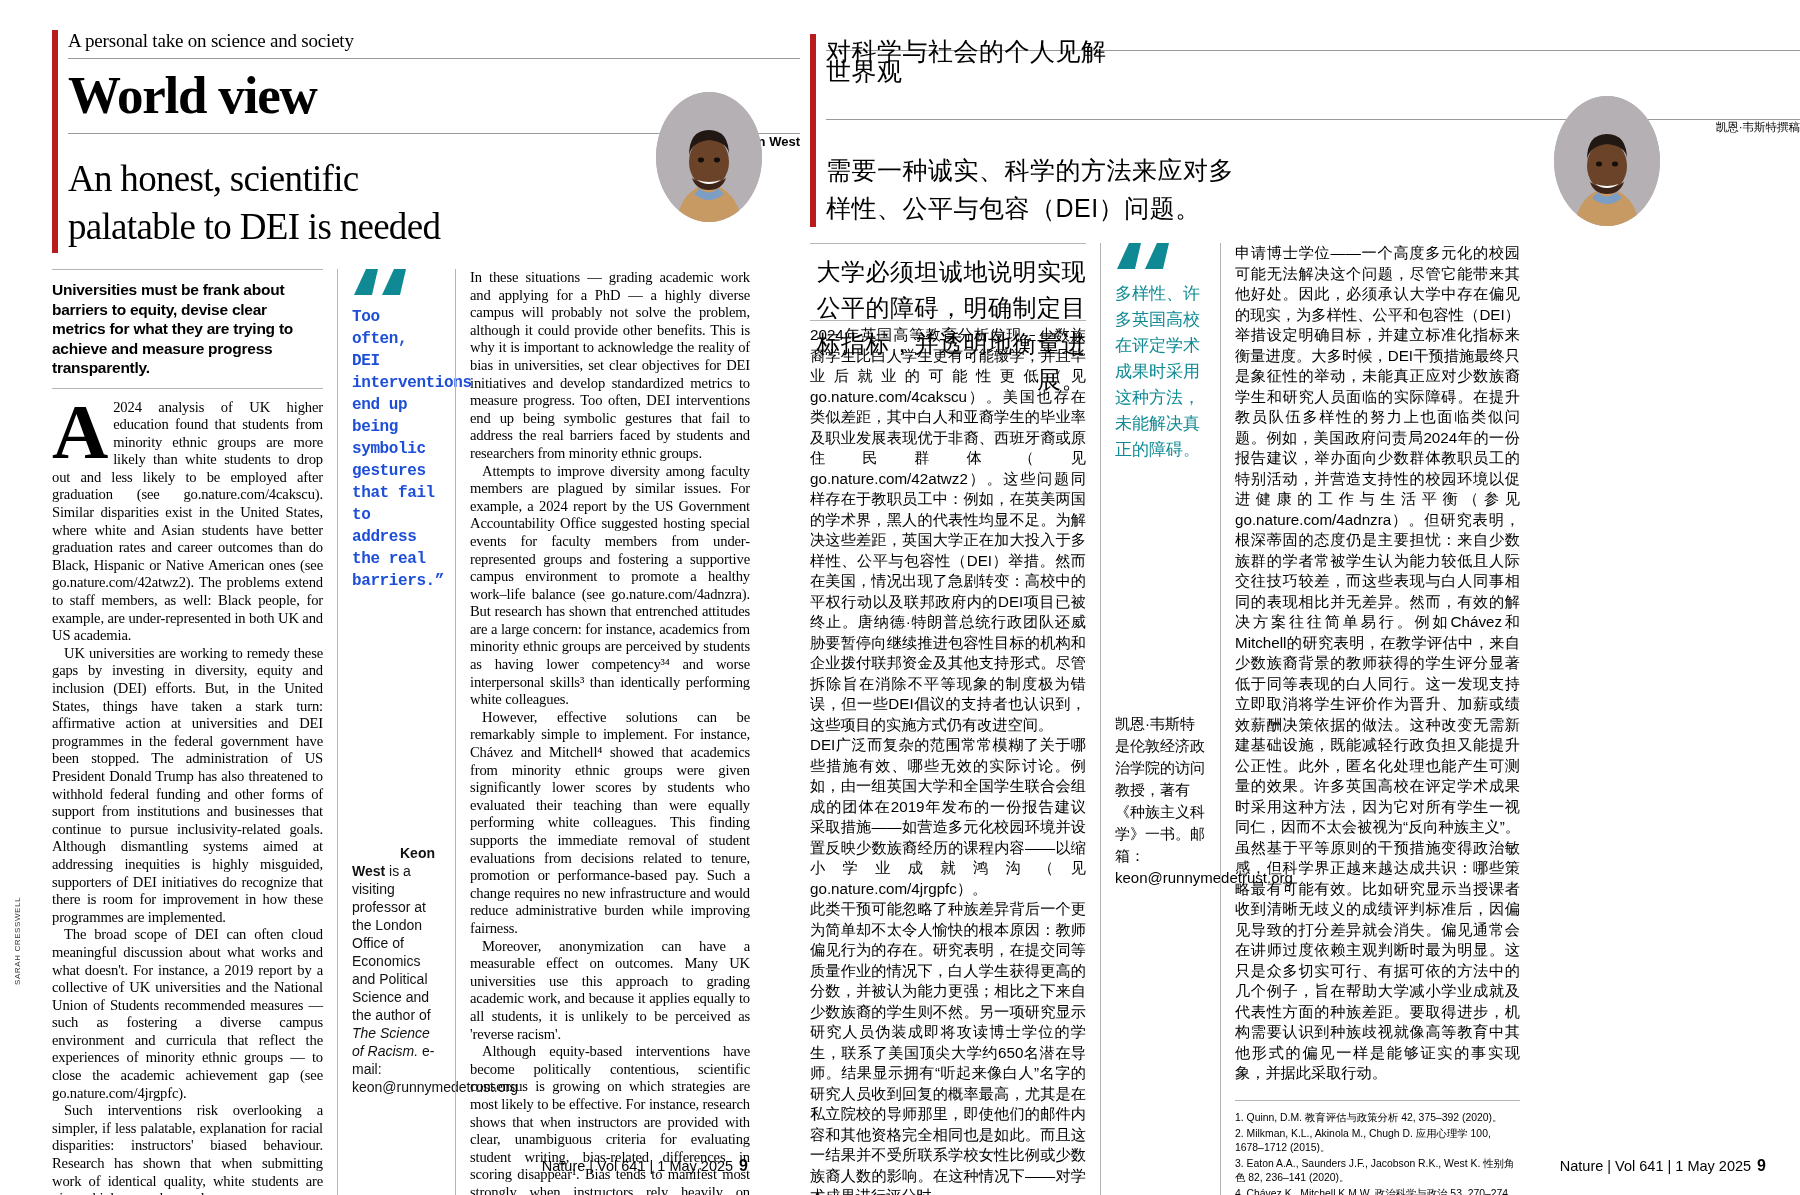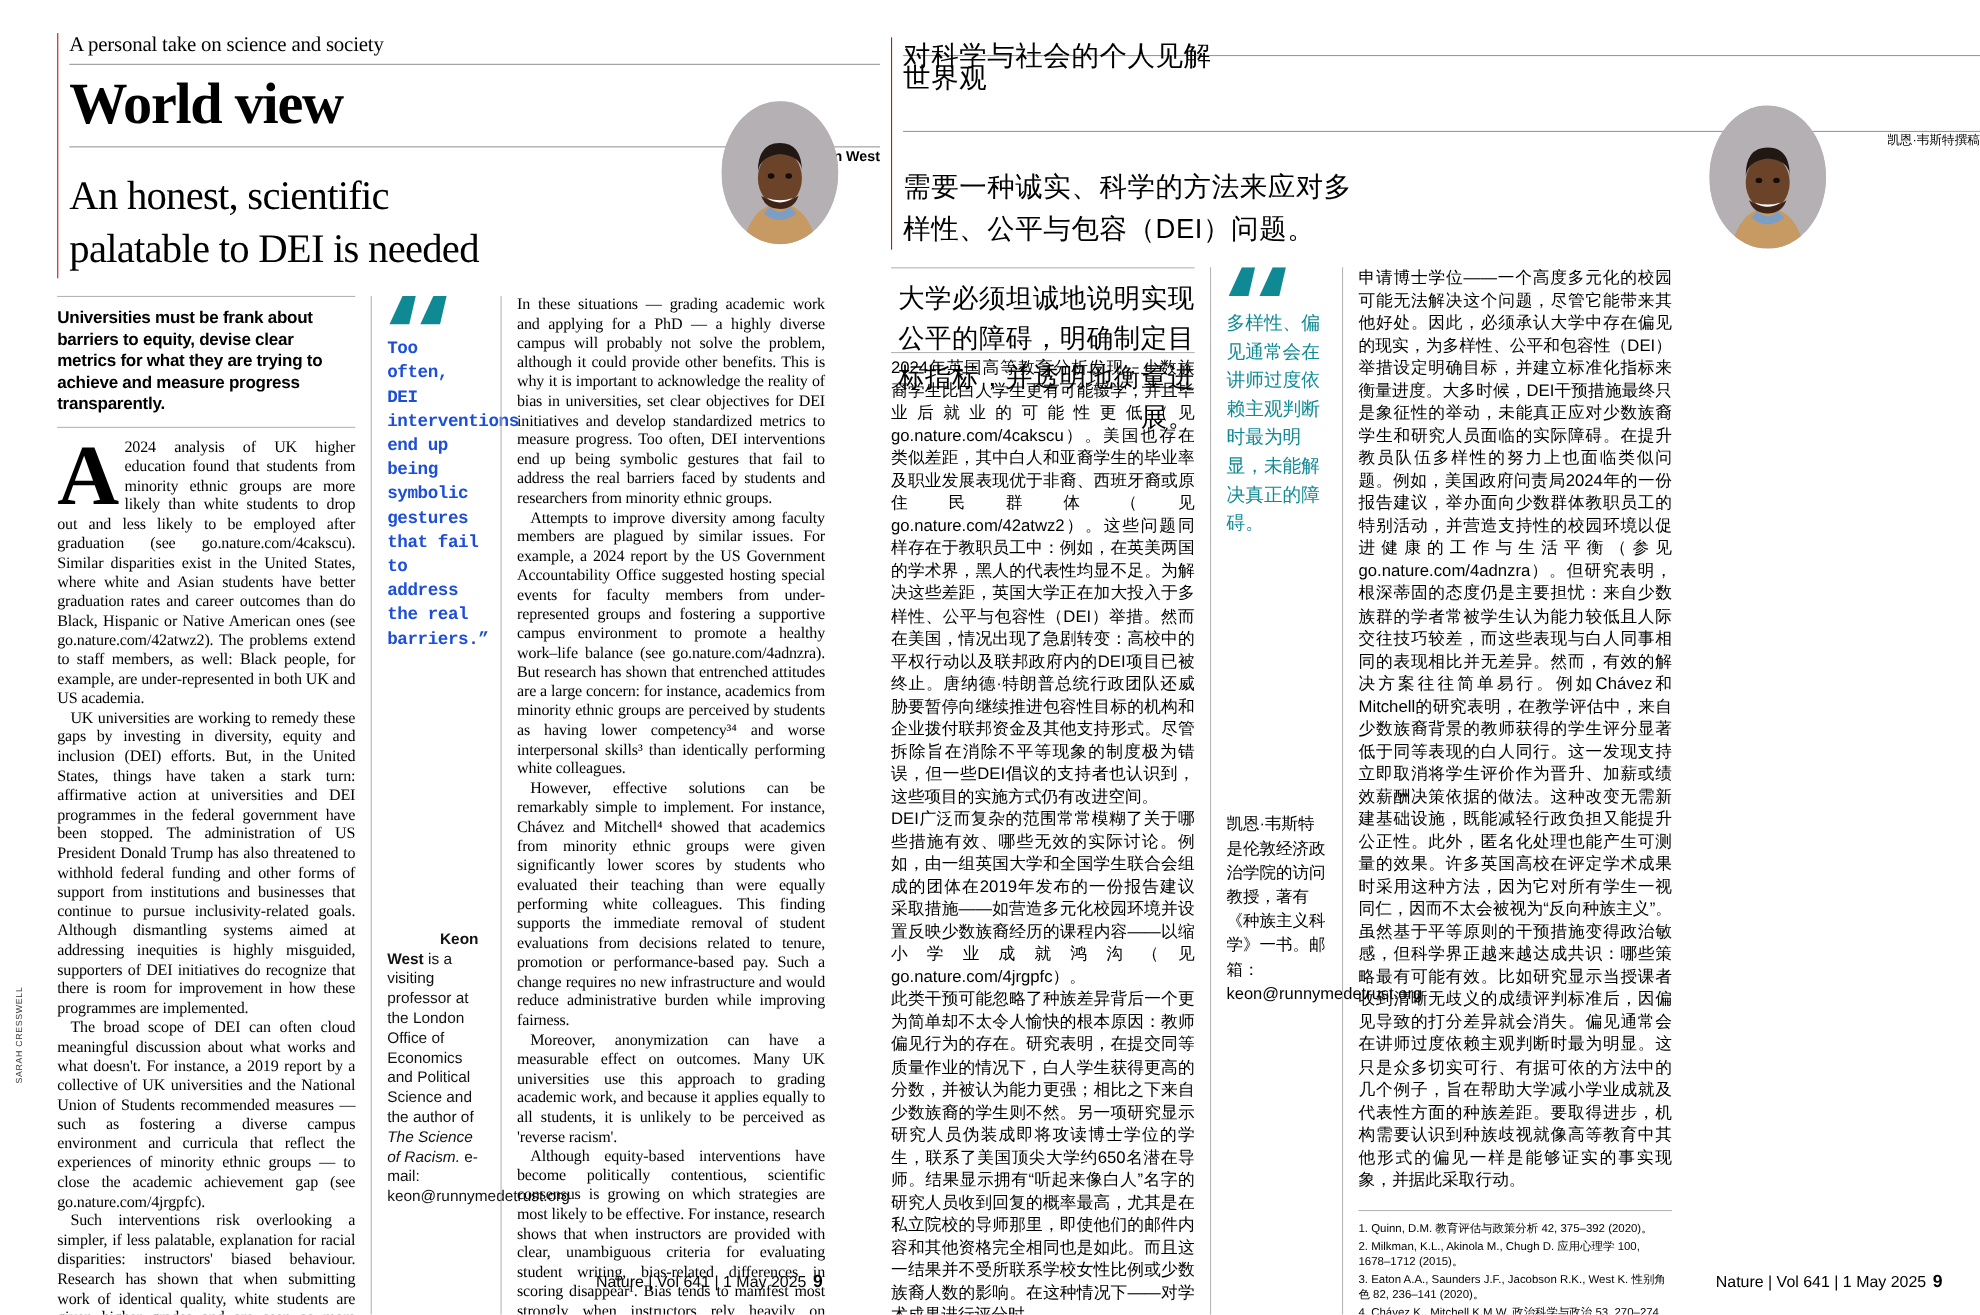--- a/index.html
+++ b/index.html
@@ -4,21 +4,21 @@
 <style>
   html,body{margin:0;padding:0;background:#ffffff;}
   body{width:1800px;height:1195px;font-family:"Liberation Serif",serif;color:#000;}
   .spread{width:1800px;height:1195px;display:flex;position:relative;}
   .page{position:relative;box-sizing:border-box;}
   .page-en{width:800px;padding:30px 0 0 52px;}
   .page-zh{width:1000px;padding:34px 0 0 0;}
   .divider{position:absolute;left:810px;top:0;width:1px;height:1195px;background:#ffffff;}
 
   
-  .kicker-row{border-left:1px solid #b91c1c;padding-left:10px;}
+  .kicker-row{border-left:6px solid #b91c1c;padding-left:10px;}
   .kicker{font-family:"Liberation Serif",serif;font-size:19px;letter-spacing:-0.2px;
           line-height:22px;padding-bottom:6px;}
   .rule{border-top:1px solid #9a9a9a;}
   .rule-thin{border-top:1px solid #b5b5b5;}
   .masthead{font-family:"Liberation Serif",serif;font-weight:bold;font-size:53px;
             line-height:60px;letter-spacing:-1.2px;padding:6px 0 8px 0;}
   .headline{font-family:"Liberation Serif",serif;font-size:37px;line-height:44px;
             letter-spacing:-0.7px;padding:8px 0 4px 0;}
   .byline{font-family:"Liberation Sans",sans-serif;font-weight:bold;font-size:13px;
           text-align:right;}
@@ -199,21 +199,21 @@
       </div>
 
       <div class="col c2" style="width:120px;">
         <div class="zh-quote">
           <span class="quotemark">
             <svg width="58" height="26" viewBox="0 0 58 26" xmlns="http://www.w3.org/2000/svg">
               <path d="M2 26 L14 0 L26 0 L20 26 Z" fill="#0f8a94"></path>
               <path d="M30 26 L42 0 L54 0 L48 26 Z" fill="#0f8a94"></path>
             </svg>
           </span>
-          <span>多样性、偏见通常会在讲师过度依赖主观判断时最为明显，未能解决真正的障碍。</span>
+          <span>多样性、许多英国高校在评定学术成果时采用这种方法，未能解决真正的障碍。</span>
         </div>
         <div class="zh-bio">凯恩·韦斯特是伦敦经济政治学院的访问教授，著有《种族主义科学》一书。邮箱：keon@runnymedetrust.org</div>
       </div>
 
       <div class="col c3" style="width:300px;">
         <div class="zh-body">
           <p><span>申请博士学位——一个高度多元化的校园可能无法解决这个问题，尽管它能带来其他好处。因此，必须承认大学中存在偏见的现实，为多样性、公平和包容性（DEI）举措设定明确目标，并建立标准化指标来衡量进度。大多时候，DEI干预措施最终只是象征性的举动，未能真正应对少数族裔学生和研究人员面临的实际障碍。在提升教员队伍多样性的努力上也面临类似问题。例如，美国政府问责局2024年的一份报告建议，举办面向少数群体教职员工的特别活动，并营造支持性的校园环境以促进健康的工作与生活平衡（参见go.nature.com/4adnzra）。但研究表明，根深蒂固的态度仍是主要担忧：来自少数族群的学者常被学生认为能力较低且人际交往技巧较差，而这些表现与白人同事相同的表现相比并无差异。然而，有效的解决方案往往简单易行。例如Chávez和Mitchell的研究表明，在教学评估中，来自少数族裔背景的教师获得的学生评分显著低于同等表现的白人同行。这一发现支持立即取消将学生评价作为晋升、加薪或绩效薪酬决策依据的做法。这种改变无需新建基础设施，既能减轻行政负担又能提升公正性。此外，匿名化处理也能产生可测量的效果。许多英国高校在评定学术成果时采用这种方法，因为它对所有学生一视同仁，因而不太会被视为“反向种族主义”。虽然基于平等原则的干预措施变得政治敏感，但科学界正越来越达成共识：哪些策略最有可能有效。比如研究显示当授课者收到清晰无歧义的成绩评判标准后，因偏见导致的打分差异就会消失。偏见通常会在讲师过度依赖主观判断时最为明显。这只是众多切实可行、有据可依的方法中的几个例子，旨在帮助大学减小学业成就及代表性方面的种族差距。要取得进步，机构需要认识到种族歧视就像高等教育中其他形式的偏见一样是能够证实的事实现象，并据此采取行动。</span></p>
         </div>
         <div class="zh-refs">
           <div>1. Quinn, D.M. 教育评估与政策分析 42, 375–392 (2020)。</div>

